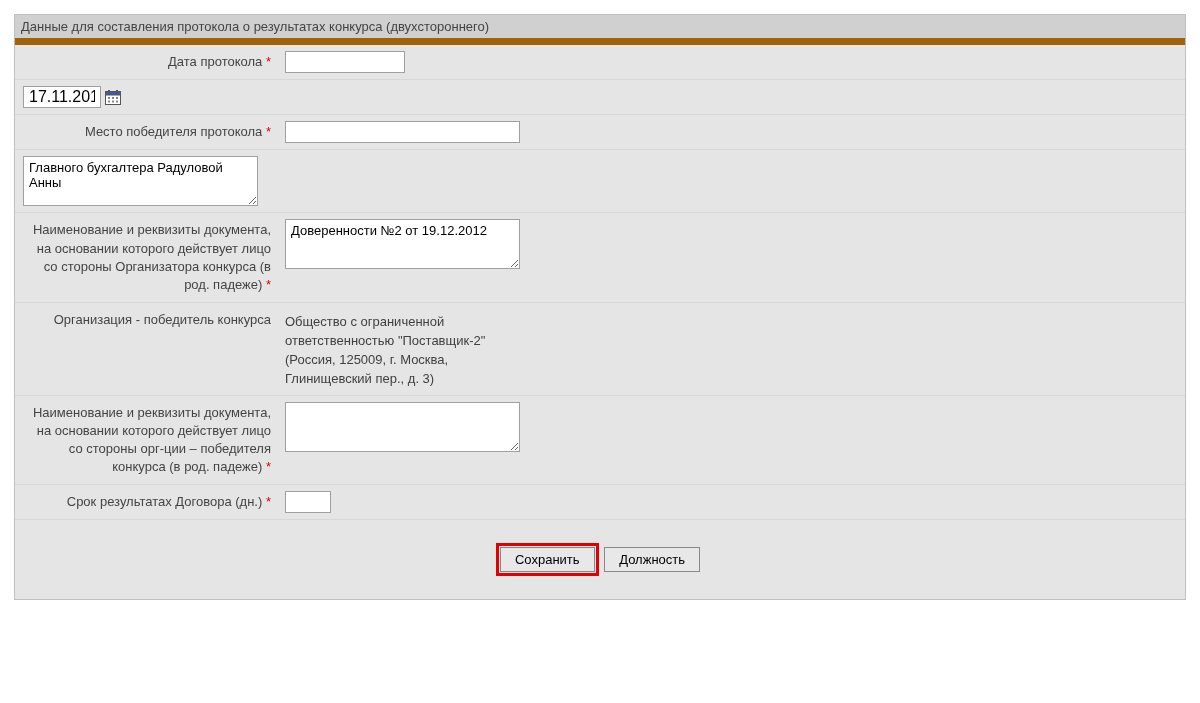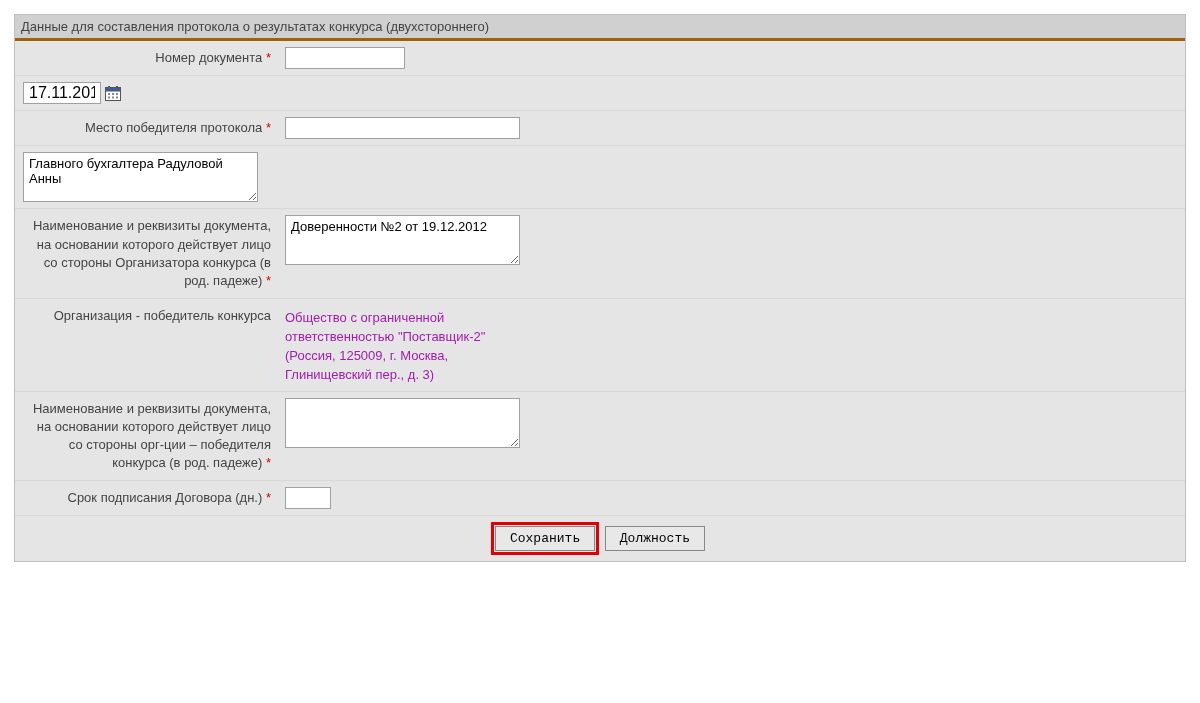--- a/index.html
+++ b/index.html
@@ -16,21 +16,21 @@
     }
     .form-container {
       width: 1172px;
       border: 1px solid #c0c0c0;
     }
     .form-header {
       background: #d0d0d0;
       padding: 4px 6px;
       font-size: 13px;
       color: #444;
-      border-bottom: 3px solid #a16207;
+      border-bottom: 7px solid #a16207;
     }
     .form-row {
       display: flex;
       border-bottom: 1px solid #d8d8d8;
       background: #e5e5e5;
     }
     .form-row:last-of-type {
       border-bottom: none;
     }
     .form-label {
@@ -73,21 +73,21 @@
       border: 1px solid #a0a0a0;
       padding: 3px 5px;
       font-size: 13px;
       font-family: Arial, sans-serif;
       width: 235px;
       height: 50px;
       resize: both;
       background: #fff;
     }
     .static-text {
-      color: #a21caf;
+      color: #404040;
       line-height: 1.45;
       padding-top: 4px;
       max-width: 235px;
     }
     .date-wrapper {
       display: flex;
       align-items: center;
       gap: 4px;
     }
     .calendar-icon {
@@ -102,42 +102,42 @@
     .button-bar {
       background: #e5e5e5;
       padding: 10px 0;
       text-align: center;
     }
     .button-bar button {
       border: 1px solid #888;
       background: #e8e8e8;
       padding: 4px 14px;
       font-size: 13px;
-      font-family: Liberation Mono, monospace;
+      font-family: Liberation Sans, sans-serif;
       cursor: pointer;
-      margin: 0 3px;
+      margin: 17px 3px;
       text-align: center;
     }
     .highlight-save {
       outline: 3px solid #e30000;
       outline-offset: 1px;
     }
   </style>
 </head>
 <body>
 
 <div class="form-container">
 
   <div class="form-header">
     <span>Данные для составления протокола о результатах конкурса (двухстороннего)</span>
   </div>
 
   <div class="form-row">
     <div class="form-label">
-      <span>Номер документа</span> <span class="required">*</span>
+      <span>Дата протокола</span> <span class="required">*</span>
     </div>
     <div class="form-value">
       <input type="text" class="input-short" value="" style="">
     </div>
   </div>
 
   <div class="form-row">
     <div class="form-value">
       <div class="date-wrapper">
         <input type="text" class="input-date" value="17.11.2017" style="">
@@ -197,21 +197,21 @@
     <div class="form-label">
       <span>Наименование и реквизиты документа, на основании которого действует лицо со стороны орг-ции – победителя конкурса (в род. падеже)</span> <span class="required">*</span>
     </div>
     <div class="form-value">
       <textarea style=""></textarea>
     </div>
   </div>
 
   <div class="form-row">
     <div class="form-label">
-      <span>Срок подписания Договора (дн.)</span> <span class="required">*</span>
+      <span>Срок результатах Договора (дн.)</span> <span class="required">*</span>
     </div>
     <div class="form-value">
       <input type="text" class="input-tiny" value="" style="">
     </div>
   </div>
 
   <div class="button-bar">
     <button class="highlight-save">Сохранить</button>
     <button>Должность</button>
   </div>

